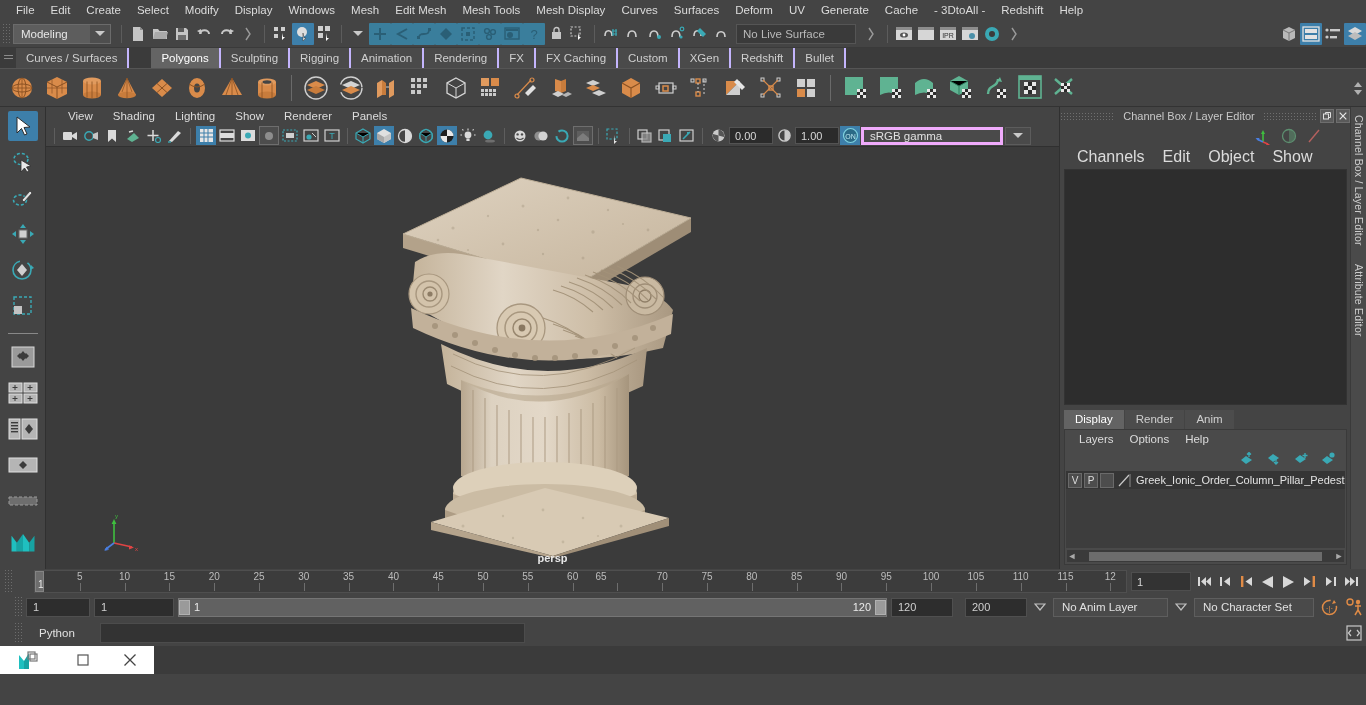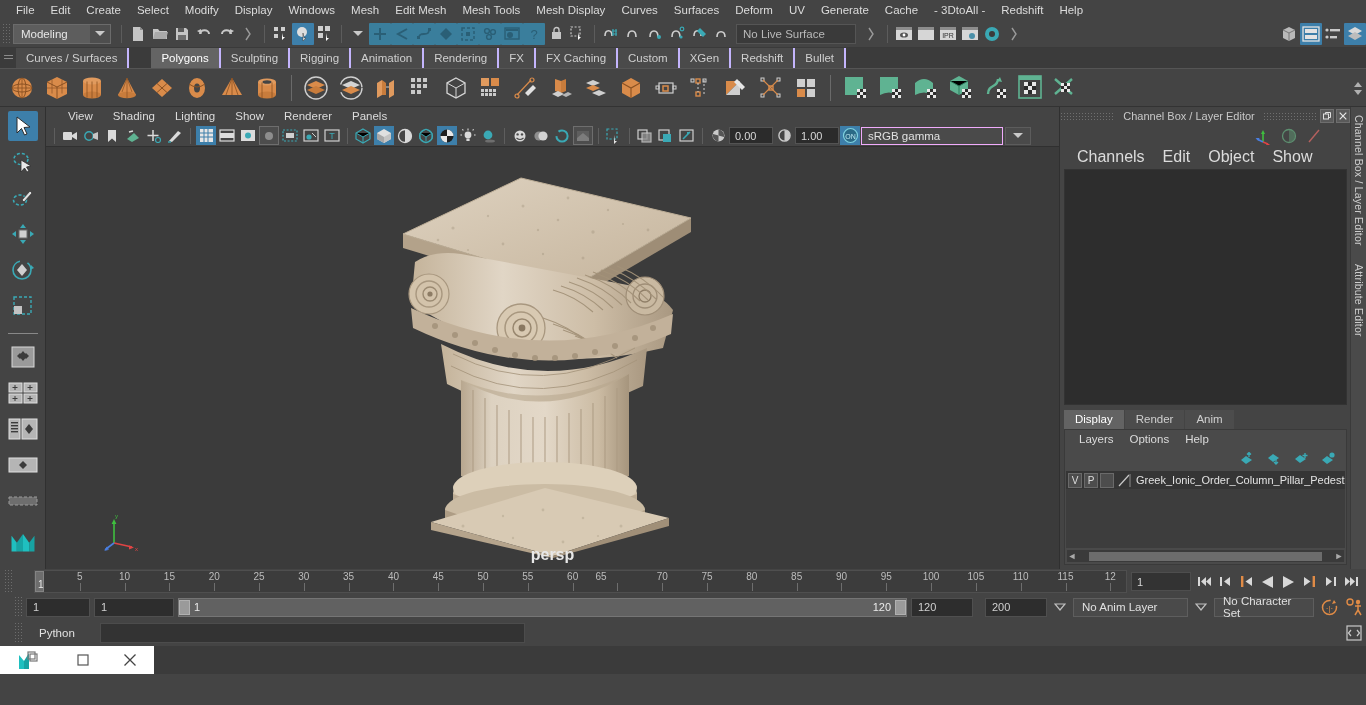--- a/index.html
+++ b/index.html
@@ -115,29 +115,29 @@
   .vptools { height: 22px; background: #444444; display: flex; align-items: center;
     padding-left: 4px; gap: 1px; border-bottom: 1px solid #303030; }
   .vb { width: 20px; height: 19px; display: flex; align-items: center;
     justify-content: center; flex: 0 0 20px; }
   .vb.on { background: #3d7faa; }
   .vb.frame { border: 1px solid #6e6e6e; background:#4d4d4d; }
   .vsep2 { width: 1px; height: 16px; background: #5e5e5e; margin: 0 4px; flex:0 0 1px; }
   .numfield { height: 17px; width: 44px; background: #2b2b2b; border: 1px solid #535353;
     color: #d8d8d8; font-size: 11px; display: flex; align-items: center;
     padding-left: 5px; flex: 0 0 44px; }
-  .cspace { height: 18px; width: 142px; background: #4a4a4a; border: 1px solid #f0abfc;
+  .cspace { height: 18px; width: 142px; background: #4a4a4a; border: 3px solid #f0abfc;
     display: flex; align-items: center; padding-left: 6px; font-size: 11.5px; color: #e0e0e0; }
   .cspace-ar { width: 26px; height: 18px; background: #4a4a4a; border: 1px solid #5c5c5c;
     display: flex; align-items: center; justify-content: center; margin-left: 1px; }
 
   .vpcanvas { position: absolute; left:0; right:0; top: 40px; bottom: 0;
     background: #3b3b3b; overflow: hidden; }
   .persp-label { position: absolute; bottom: 5px; left: 0; right: 0; text-align: center;
-    font-size: 16px; color: #e8e8e8; font-weight: bold; }
+    font-size: 11px; color: #e8e8e8; font-weight: bold; }
   .axis-gizmo { position: absolute; left: 58px; bottom: 18px; width: 40px; height: 40px; }
 
   
   .model { position: absolute; left: 50%; top: 50%; transform: translate(-50%,-50%); }
 
   
   .rightpanel { width: 306px; background: #444444; display: flex; }
   .rp-main { width: 290px; display: flex; flex-direction: column; }
   .rp-title { height: 18px; display: flex; align-items: center; position: relative;
     background: #444444; }
@@ -1599,21 +1599,21 @@
       <svg width="12" height="8" viewBox="0 0 12 8">
           <path d="M1 1 L11 1 L6 7z" fill="none" stroke="#c0c0c0" stroke-width="1.2"></path>
         </svg>
       </div>
     <div class="selbox" style="width:115px;">No Anim Layer</div>
     <div class="dropar">
       <svg width="12" height="8" viewBox="0 0 12 8">
           <path d="M1 1 L11 1 L6 7z" fill="none" stroke="#c0c0c0" stroke-width="1.2"></path>
         </svg>
       </div>
-    <div class="selbox" style="width:100px;">No Character Set</div>
+    <div class="selbox" style="width:120px;">No Character Set</div>
     <div class="pb" style="width:22px;">
       <svg width="19" height="19" viewBox="0 0 19 19">
           <circle cx="9.5" cy="9.5" r="7" fill="none" stroke="#e08b46" stroke-width="1.5" stroke-dasharray="34 8"></circle>
           <path d="M14 2 l2 3 -4 1z" fill="#e08b46"></path>
           <text x="9.5" y="13" font-size="8" fill="#e08b46" text-anchor="middle" font-family="Liberation Sans">·|·</text>
         </svg>
       </div>
     <div class="pb" style="width:22px;">
       <svg width="19" height="19" viewBox="0 0 19 19">
           <circle cx="4" cy="4" r="3" fill="none" stroke="#e08b46" stroke-width="1.4"></circle>

